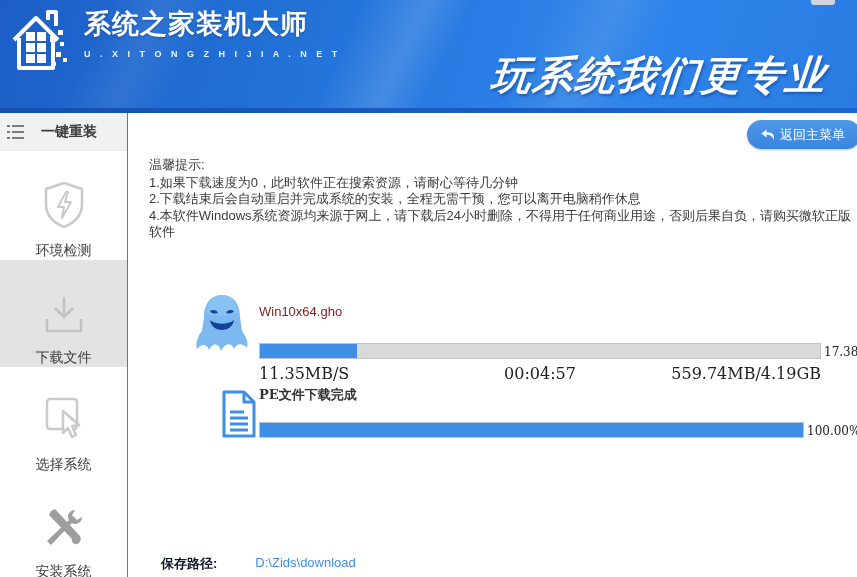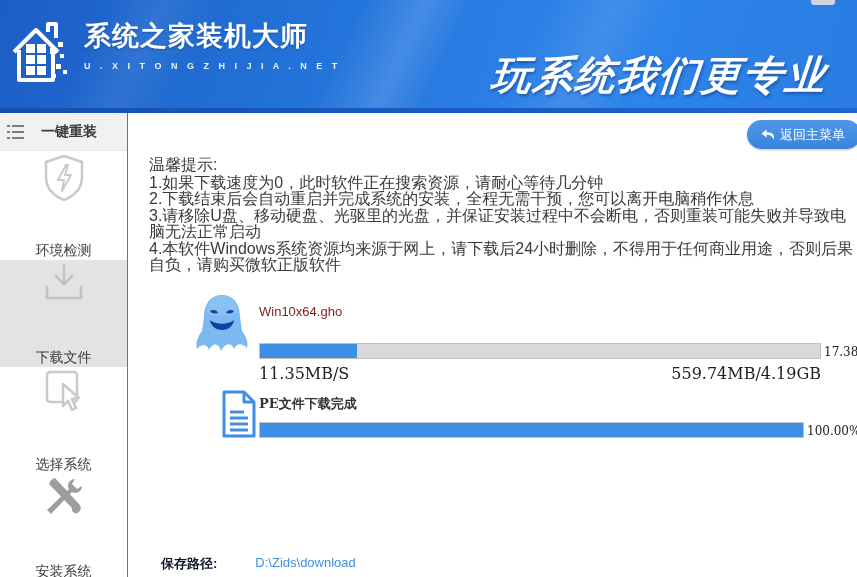--- a/index.html
+++ b/index.html
@@ -18,71 +18,71 @@
     content:""; position:absolute; left:0; top:0; right:0; bottom:0;
     background:
       linear-gradient(115deg, transparent 40%, rgba(255,255,255,.14) 47%, transparent 52%),
       linear-gradient(115deg, transparent 60%, rgba(255,255,255,.10) 68%, transparent 74%),
       linear-gradient(115deg, transparent 12%, rgba(255,255,255,.08) 18%, transparent 24%);
   }
   .header::after {
     content:""; position:absolute; left:0; bottom:0; width:100%; height:5px;
     background:linear-gradient(90deg,#1550b0,#1c66cf);
   }
-  .logo-group { position:absolute; left:10px; top:18px; display:flex; align-items:flex-start;justify-content:space-between; }
+  .logo-group { position:absolute; left:10px; top:6px; display:flex; align-items:flex-start;justify-content:space-between; }
   .logo-text { margin-left:12px; margin-top:4px; }
   .logo-title { color:#fff; font-size:27px; font-weight:bold; letter-spacing:1px; line-height:1.1;
     text-shadow:0 1px 2px rgba(0,30,90,.35); }
   .logo-subtitle { color:#eaf3ff; font-size:9px; letter-spacing:3.5px; margin-top:9px; font-weight:bold; }
   .slogan {
     position:absolute; right:30px; top:48px;
     color:#fff; font-size:40px; font-weight:900; font-style:italic;
     transform:skewX(-5deg); letter-spacing:2px;
     text-shadow:1px 2px 3px rgba(0,30,90,.4);
   }
   .min-btn { position:absolute; right:22px; top:0; width:24px; height:5px; background:#cfd6e2; border-radius:0 0 3px 3px; }
 
   
   .sidebar { position:absolute; left:0; top:113px; width:128px; height:464px; background:#fff; border-right:1px solid #737373; }
   .side-top { height:38px; background:#f1f1f1; display:flex; align-items:center; border-bottom:1px solid #e7e7e7; }
   .side-top .ic { margin-left:7px; display:flex; }
   .side-top .lbl { flex:1; text-align:center; font-size:14px; font-weight:bold; color:#3c3c3c; padding-right:14px; }
   .nav { display:flex; flex-direction:column; margin-top:2px; }
-  .nav-item { height:107px; display:flex; flex-direction:column; align-items:center; justify-content:space-between; cursor:pointer; }
+  .nav-item { height:107px; display:flex; flex-direction:column; align-items:center; justify-content:flex-end; cursor:pointer; }
   .nav-item .lbl { font-size:14px; color:#3c3c3c; margin-top:8px; }
   .nav-item.active { background:#e3e3e3; }
 
   
   .main { position:absolute; left:129px; top:113px; width:728px; height:525px; background:#fff; }
   .back-btn {
     position:absolute; right:-4px; top:7px; height:29px; padding:0 16px 0 14px;
     background:linear-gradient(180deg,#4e97e8,#3a84dd); border-radius:15px;
     display:flex; align-items:center; color:#fff; font-size:13px; cursor:pointer;
     box-shadow:0 1px 2px rgba(0,40,110,.25);
   }
   .back-btn .ic { margin-right:5px; display:flex; }
 
-  .tips { position:absolute; left:20px; top:44px; font-size:16px; color:#3a3a3a; line-height:16.5px; }
+  .tips { position:absolute; left:20px; top:44px; font-size:13px; color:#3a3a3a; line-height:16.5px; }
   .tips .t-title { margin-bottom:1px; }
 
   .dl-ghost-icon { position:absolute; left:64px; top:176px; }
   .dl-doc-icon { position:absolute; left:92px; top:277px; }
 
   .file-name { position:absolute; left:130px; top:191px; font-family:Liberation Sans, sans-serif; font-size:13px; color:#7f1d1d; }
   .bar { position:absolute; left:130px; width:562px; height:16px; background:#d9d9d9; border:1px solid #c3c3c3; }
   .bar .fill { height:100%; background:#3e8ee5; }
   .bar1 { top:230px; }
   .pct { position:absolute; font-family:"DejaVu Serif", serif; font-size:12px; color:#222; }
   .pct1 { left:695px; top:232px; }
   .stats { position:absolute; left:130px; top:251px; width:562px; display:flex; font-family:"DejaVu Serif", serif; font-size:16px; color:#222; }
   .stats .sp { flex:1; text-align:left; }
   .stats .tm { flex:1; text-align:center; }
   .stats .sz { flex:1; text-align:right; }
 
-  .pe-label { position:absolute; left:130px; top:282px; font-size:13px; font-weight:bold; color:#333; }
+  .pe-label { position:absolute; left:130px; top:273px; font-size:13px; font-weight:bold; color:#333; }
   .pe-label .pe { font-family:"DejaVu Serif", serif; }
   .bar2 { top:309px; width:545px; }
   .pct2 { left:678px; top:311px; }
 
   .savepath { position:absolute; left:32px; top:442px; font-size:13px; display:flex; }
   .savepath .k { color:#0f172a; font-weight:bold; }
   .savepath .v { color:#3e8ee5; margin-left:38px; font-family:"Liberation Sans", sans-serif; }
 </style>
 </head>
 <body>
@@ -196,41 +196,41 @@
           <path d="M5.5 0.5 L0.5 4.5 L5.5 8.5 V5.8 C9.5 5.8 12 7.8 12.6 11 C14.4 5.6 10.8 3 5.5 3.2 Z" fill="#ffffff"></path>
         </svg>
       </span>
       <span>返回主菜单</span>
     </div>
 
     <div class="tips">
       <div class="t-title">温馨提示:</div>
       <div>1.如果下载速度为0，此时软件正在搜索资源，请耐心等待几分钟</div>
       <div>2.下载结束后会自动重启并完成系统的安装，全程无需干预，您可以离开电脑稍作休息</div>
-      <div>3.请移除U盘、移动硬盘、光驱里的光盘，并保证安装过程中不会断电，否则重装可能失败并导致电脑无法正常启动</div>
       <div>4.本软件Windows系统资源均来源于网上，请下载后24小时删除，不得用于任何商业用途，否则后果自负，请购买微软正版软件</div>
     </div>
 
     <span class="dl-ghost-icon">
       <svg width="58" height="74" viewBox="0 0 58 74">
         <path d="M29 6 C17 6 11 16 11 28 L9 42 C5 47 2 54 4 60 C9 54 14 55 16 61 C20 53 26 54 28 62 C32 54 38 53 41 60 C44 54 49 54 54 59 C56 53 52 46 49 42 L47 28 C47 16 41 6 29 6 Z" fill="#7cb9f0"></path>
         <path d="M29 6 C20 6 14 14 13 24 C22 28 38 28 45 23 C43 13 38 6 29 6 Z" fill="#8ec5f4" opacity="0.7"></path>
         <path d="M17 22 C20 20 24 21 25 24 C22 25 18 24.5 17 22 Z" fill="#14419c"></path>
         <path d="M41 22 C38 20 34 21 33 24 C36 25 40 24.5 41 22 Z" fill="#14419c"></path>
         <path d="M17 31 C23 36 35 36 41 31 C40 38 34 41 29 41 C24 41 18 38 17 31 Z" fill="#14419c"></path>
       </svg>
     </span>
 
     <div class="file-name">Win10x64.gho</div>
     <div class="bar bar1">
       <div class="fill" style="width: 17.38%;"></div>
     </div>
     <div class="pct pct1">17.38%</div>
     <div class="stats">
       <span class="sp">11.35MB/S</span>
+      <span class="tm">00:04:57</span>
       <span class="sz">559.74MB/4.19GB</span>
     </div>
 
     <span class="dl-doc-icon">
       <svg width="36" height="48" viewBox="0 0 36 48">
         <path d="M3 2 H23 L33 12 V46 H3 Z" fill="#ffffff" stroke="#3e8ee5" stroke-width="3" stroke-linejoin="round"></path>
         <path d="M23 2 V12 H33" fill="none" stroke="#3e8ee5" stroke-width="3" stroke-linejoin="round"></path>
         <g stroke="#3e8ee5" stroke-width="3">
           <line x1="9" y1="22" x2="23" y2="22"></line>
           <line x1="9" y1="28" x2="27" y2="28"></line>

